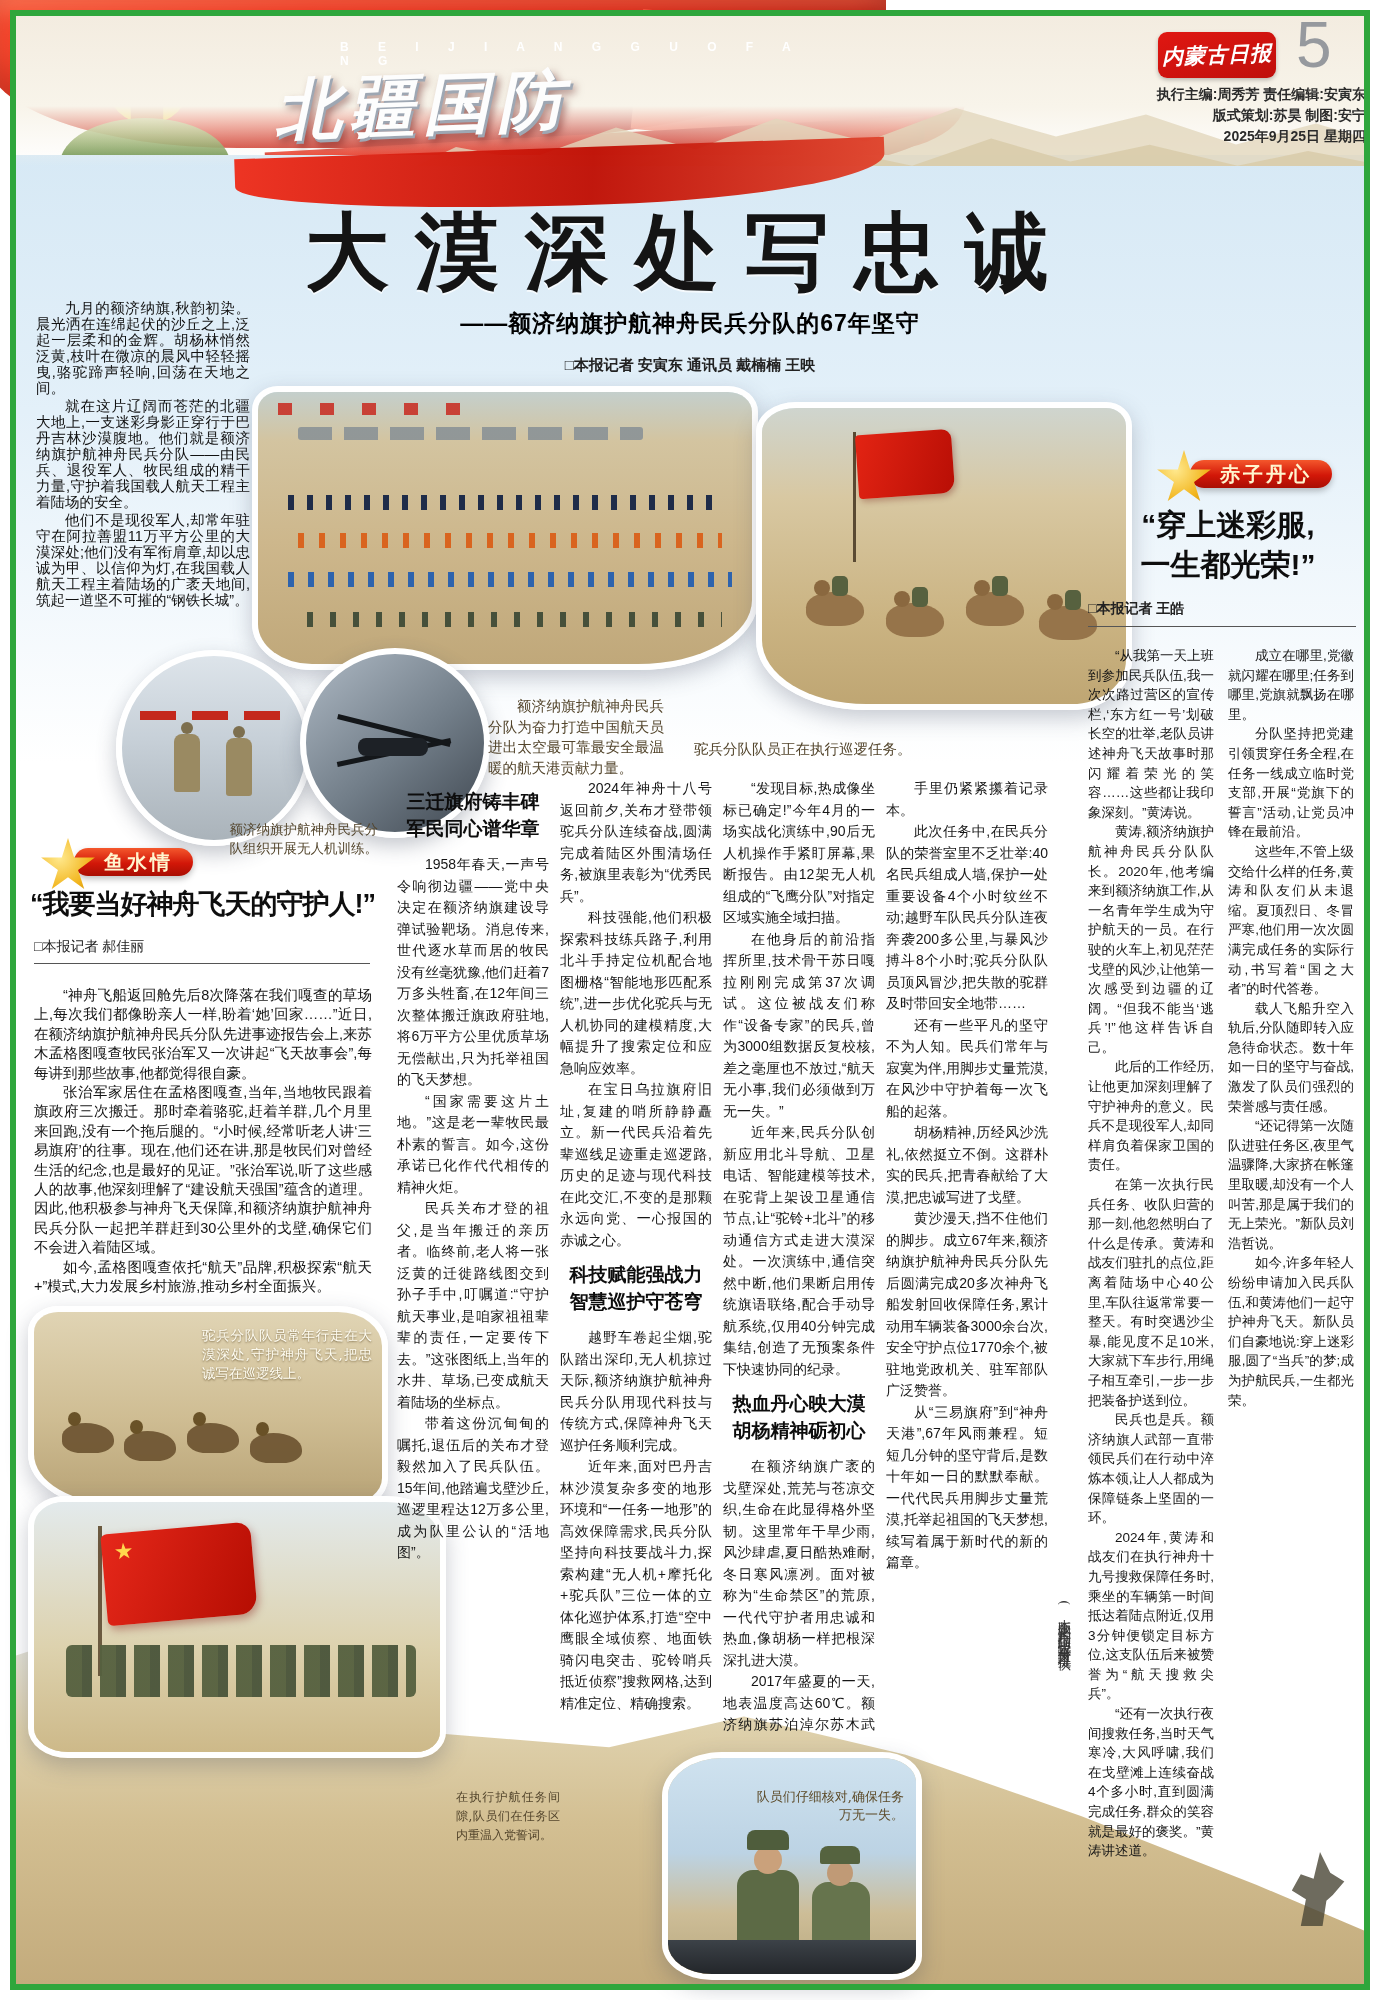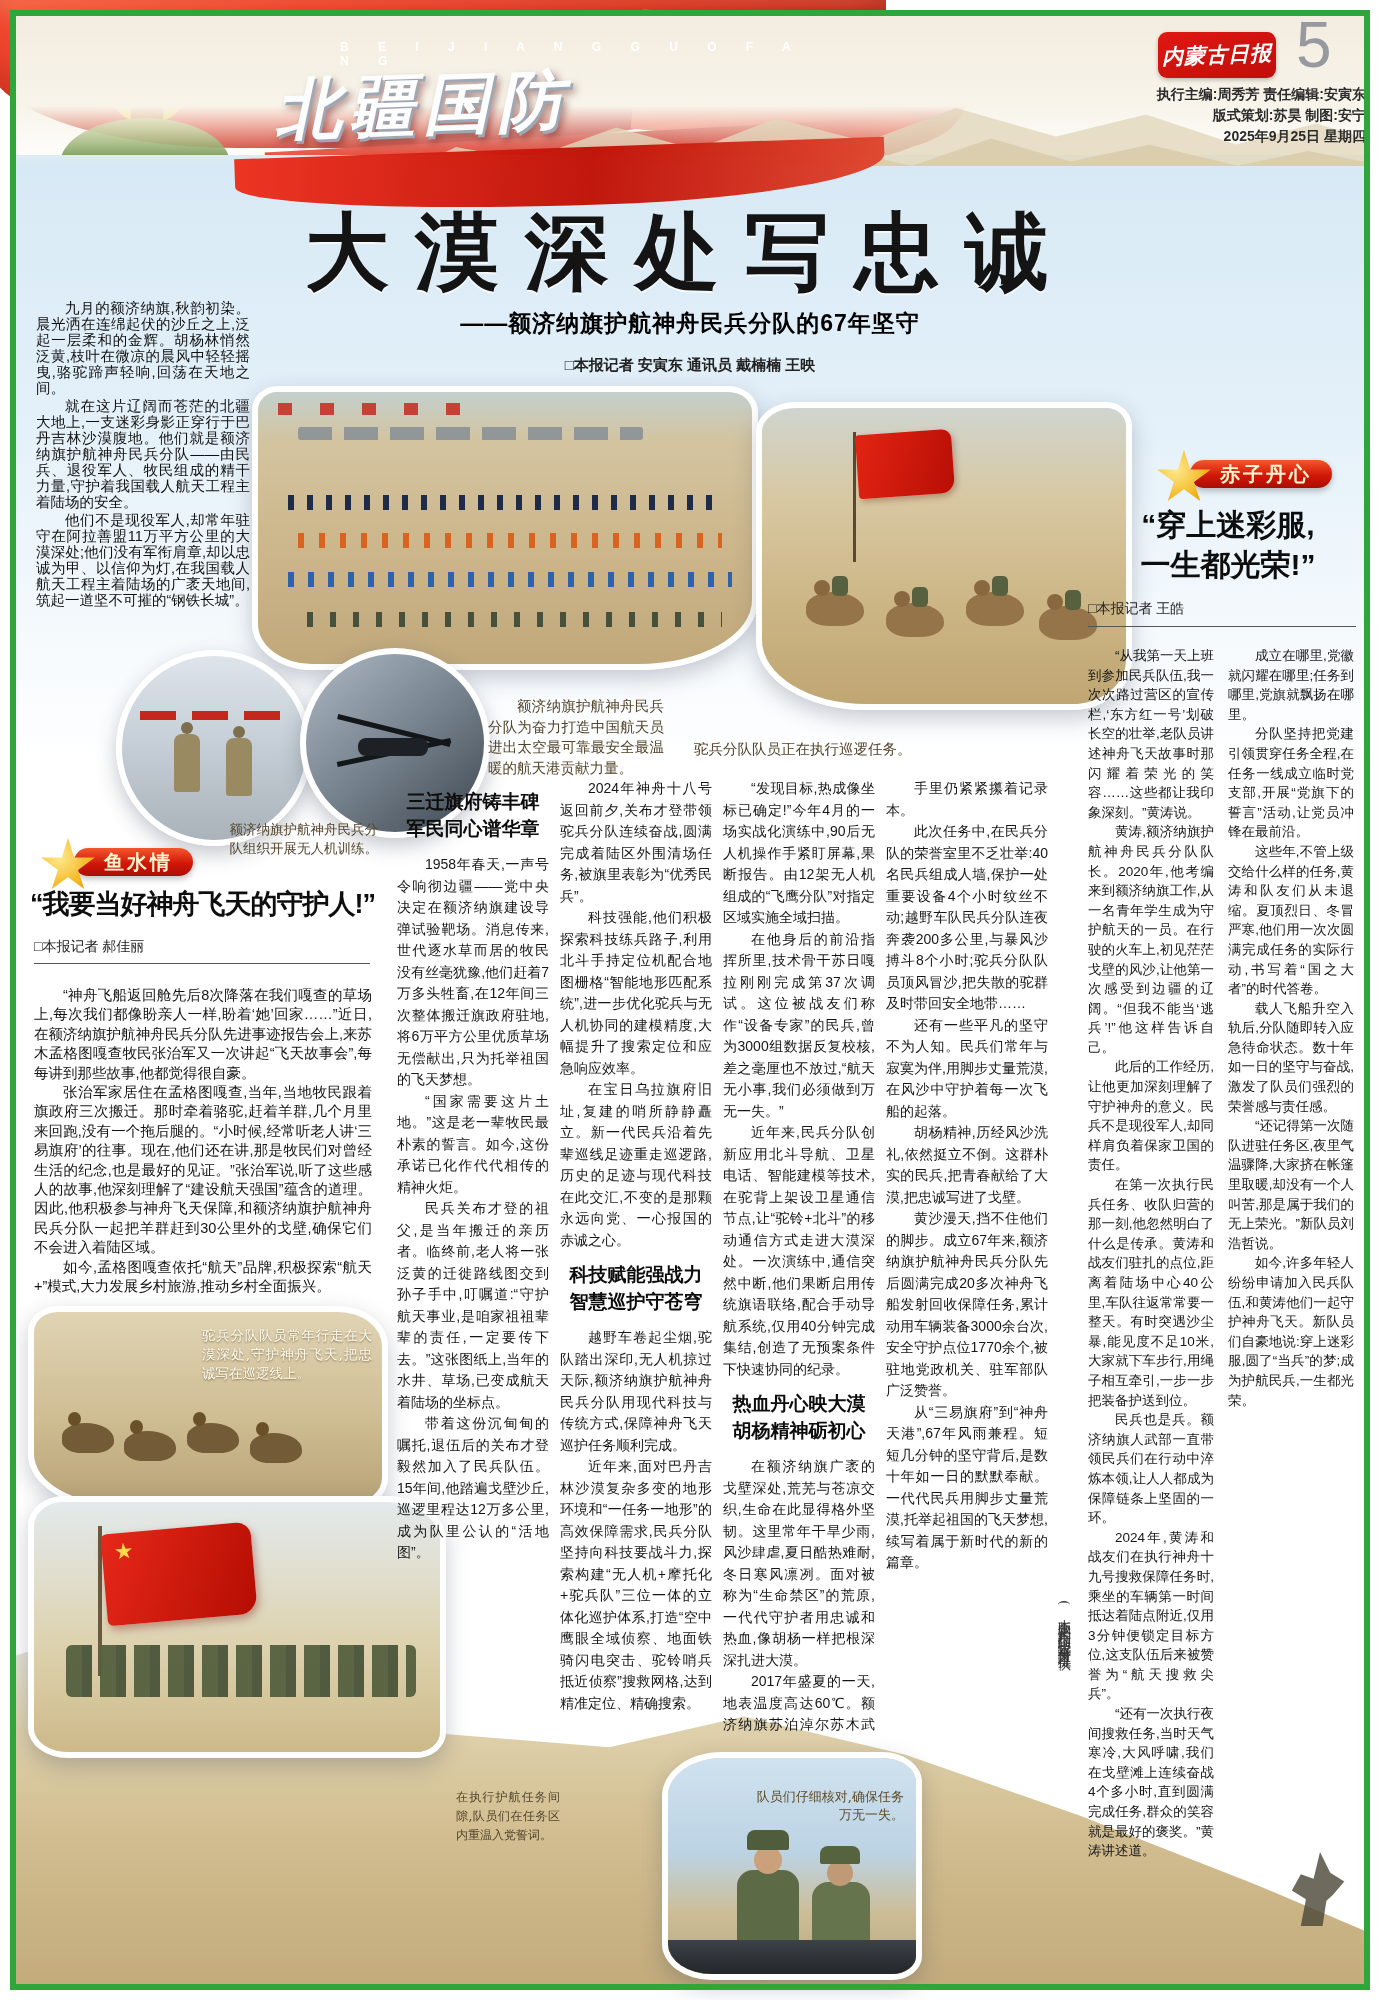--- a/index.html
+++ b/index.html
@@ -117,21 +117,21 @@
   .mcol .para{text-indent:2em;}
   .col-head{font-weight:900;text-align:center;white-space:pre-line;font-size:19px;line-height:27px;
     margin:10px 0 12px 0;text-indent:0;color:#0d0d0d;}
   .mc1{left:397px;top:778px;width:152px;height:965px;}
   .mc2{left:560px;top:778px;width:152px;height:965px;}
   .mc3{left:723px;top:778px;width:152px;height:958px;}
   .mc4{left:886px;top:778px;width:162px;height:1005px;}
   
   .loyal-headline{left:1090px;top:505px;width:276px;z-index:6;text-align:center;font-size:30px;line-height:40px;
     font-weight:900;white-space:pre-line;color:#0d0d0d;}
-  .loyal-byline{left:1088px;top:600px;width:270px;z-index:6;font-size:14px;font-weight:400;color:#222;}
+  .loyal-byline{left:1088px;top:600px;width:270px;z-index:6;font-size:14px;font-weight:700;color:#222;}
   .loyal-rule{left:1088px;top:626px;width:268px;}
   .rcol{z-index:6;font-size:13.5px;line-height:19.6px;text-align:justify;color:#161616;overflow:hidden;}
   .rcol .para{text-indent:2em;}
   .rc1{left:1088px;top:646px;width:126px;height:1296px;}
   .rc2{left:1228px;top:646px;width:126px;height:1296px;}
   
   .vert-note{left:1056px;top:1600px;height:330px;z-index:6;writing-mode:vertical-rl;
     font-family:"DejaVu Serif",serif;font-size:13.5px;letter-spacing:3px;color:#333;}
   
   .desert{left:16px;top:1602px;width:1348px;height:382px;z-index:2;

